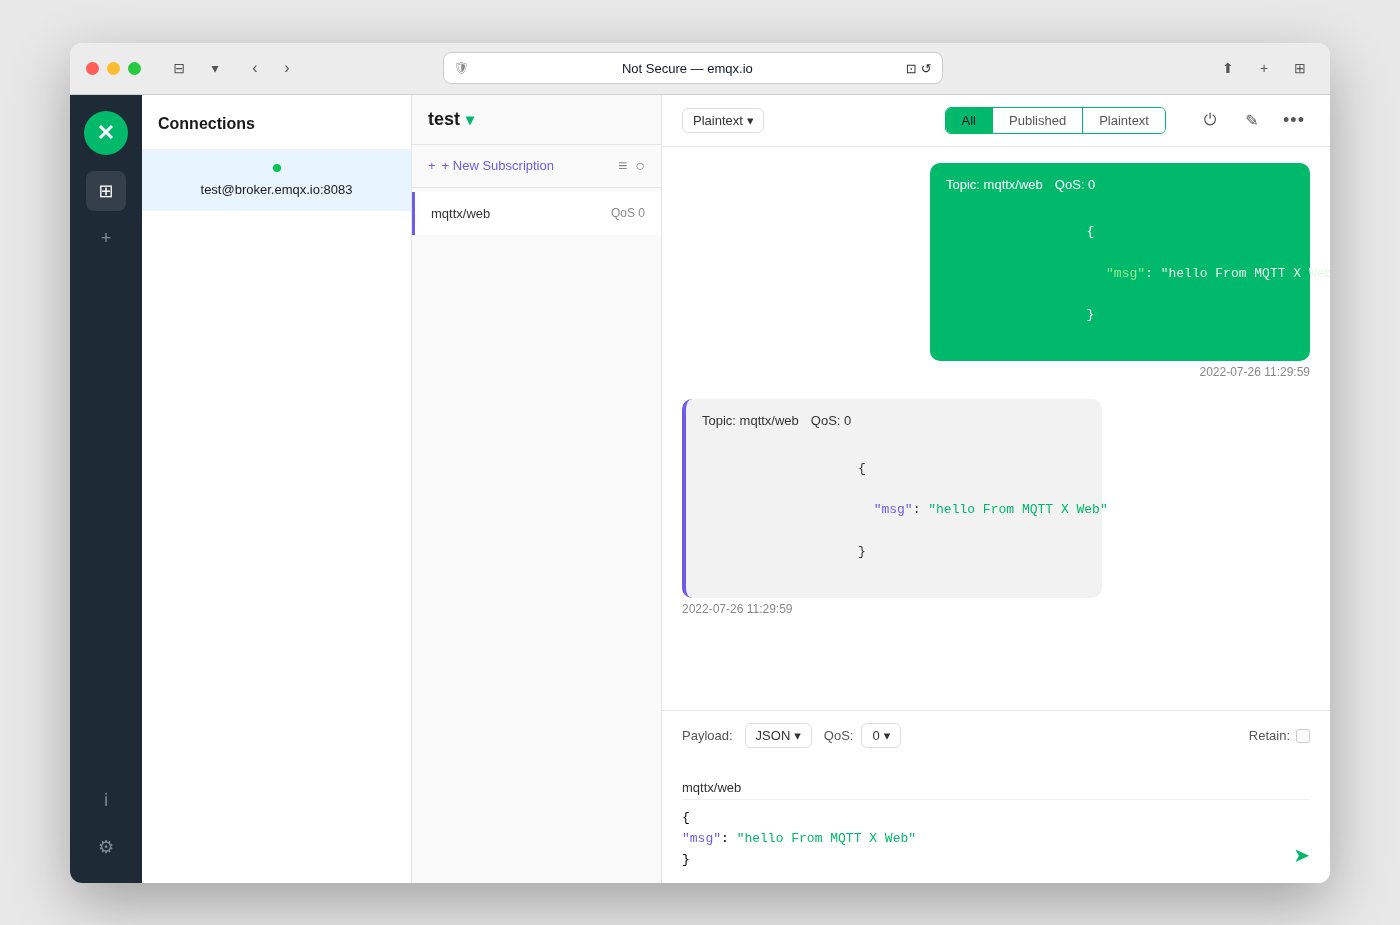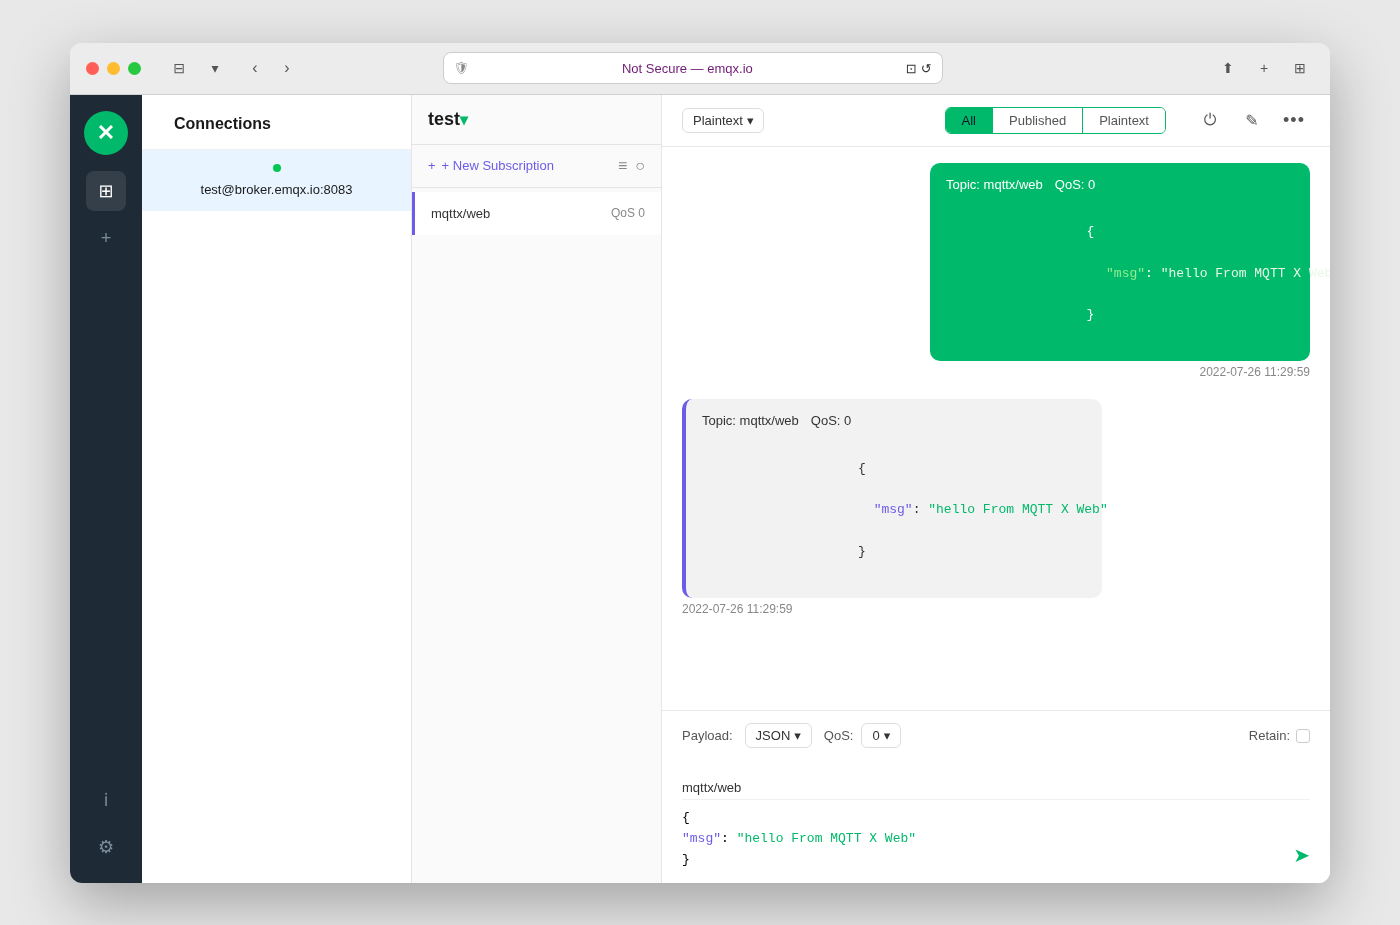--- a/index.html
+++ b/index.html
@@ -97,21 +97,21 @@
       font-size: 13px;
       color: #333;
     }
     .address-bar .shield-icon {
       color: #888;
       font-size: 12px;
     }
     .address-text {
       flex: 1;
       text-align: center;
-      color: #701a75;
+      color: #0f172a;
     }
     .address-actions {
       display: flex;
       gap: 4px;
       align-items: center;
     }
     .titlebar-right {
       display: flex;
       gap: 8px;
       margin-left: auto;
@@ -171,21 +171,21 @@
     
     .connections-panel {
       width: 270px;
       background: #fff;
       border-right: 1px solid #e5e5e5;
       display: flex;
       flex-direction: column;
       flex-shrink: 0;
     }
     .connections-header {
-      padding: 20px 32px 16px;
+      padding: 20px 16px 16px;
       font-size: 16px;
       font-weight: 600;
       color: #1a1a1a;
       border-bottom: 1px solid #f0f0f0;
     }
     .connection-item {
       display: flex;
       align-items: center;
       gap: 10px;
       padding: 14px 20px;
@@ -262,20 +262,21 @@
       background: #fff;
       display: flex;
       flex-direction: column;
     }
     .connection-title {
       font-size: 18px;
       font-weight: 600;
       color: #1a1a1a;
       display: flex;
       align-items: center;
+      gap: 6px;
     }
     .topbar-icon-btn {
       width: 32px;
       height: 32px;
       border-radius: 6px;
       border: none;
       background: transparent;
       cursor: pointer;
       display: flex;
       align-items: center;

